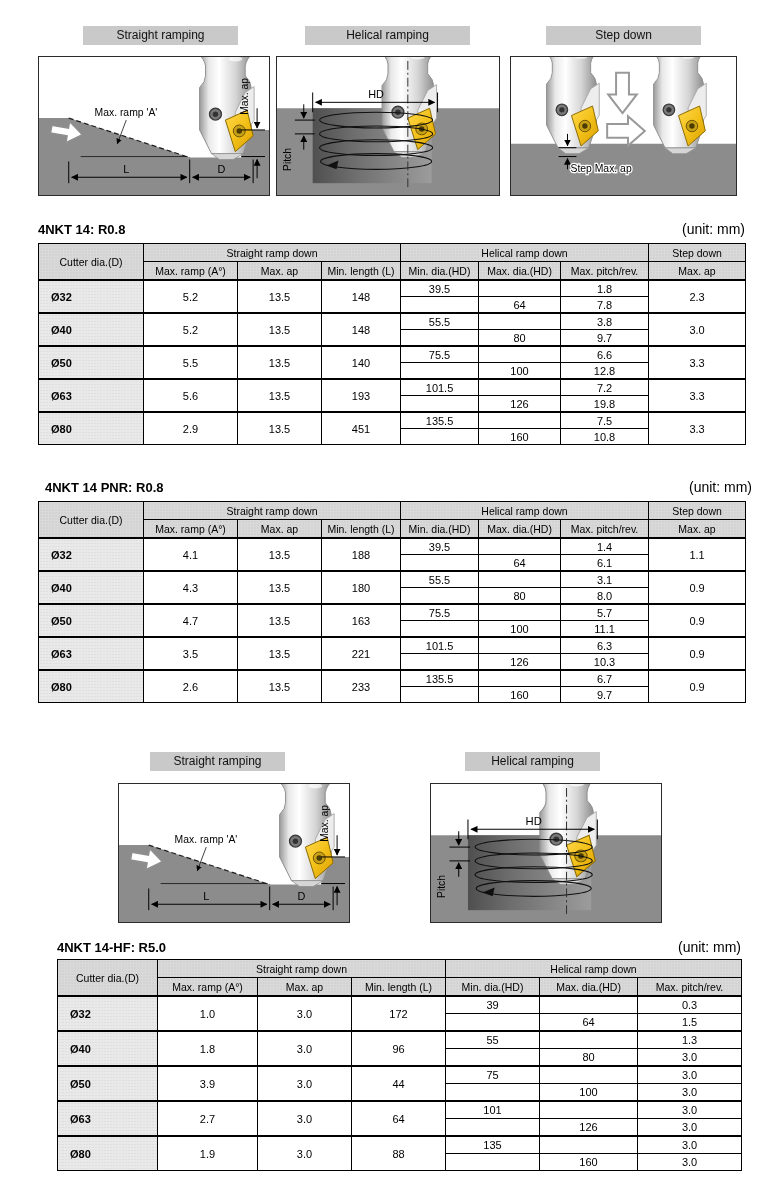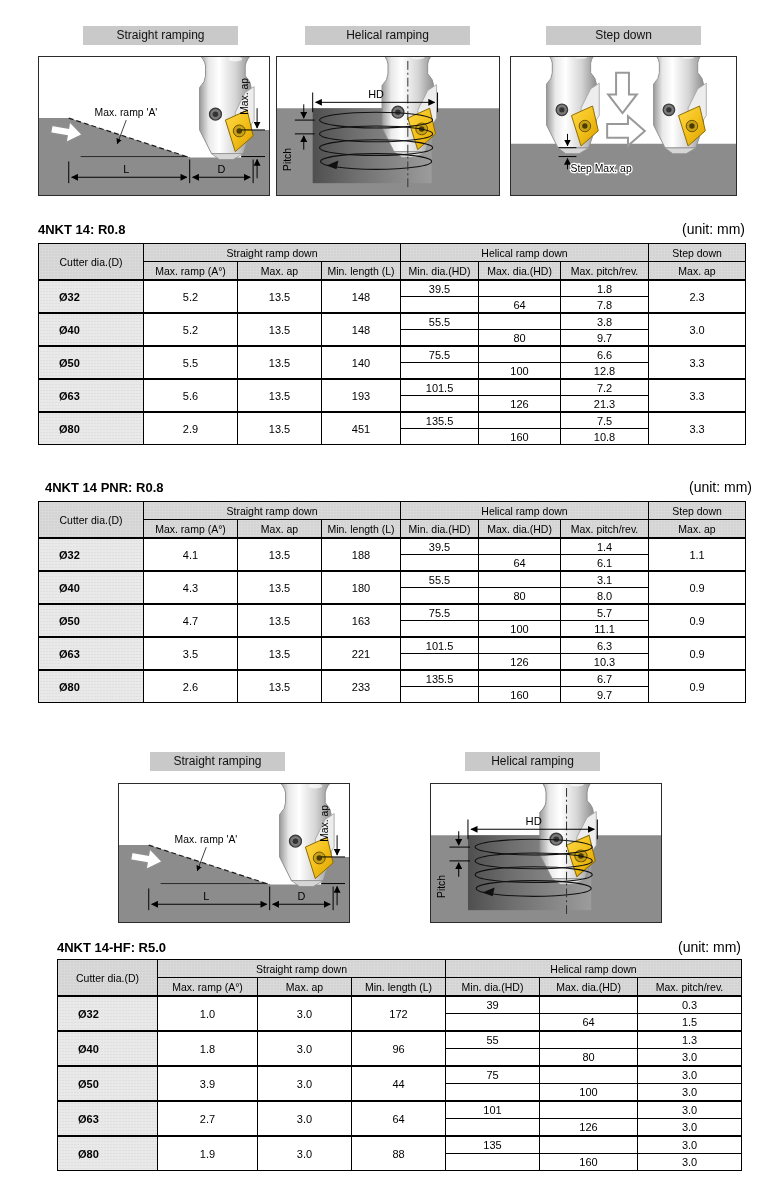--- a/index.html
+++ b/index.html
@@ -14,21 +14,21 @@
   .tbl-unit{font-size:14px;}
   table.data{position:absolute;border-collapse:collapse;table-layout:fixed;background:#fff;border-radius:20px;}
   .data td,.data th{border:1px solid #000;text-align:center;vertical-align:middle;
          padding:0;white-space:nowrap;overflow:hidden;}
   .data th{font-size:10.5px;font-weight:normal;height:17px;
          background-color:#d9d9d9;
          background-image:radial-gradient(#c2c2c2 25%,rgba(0,0,0,0) 26%);
          background-size:3px 3px;}
   .data td{font-size:11px;height:15px;}
   .data.t3 td{height:16px;}
-  .data td.dia{text-align:left;padding-left:20px;font-weight:bold;
+  .data td.dia{text-align:left;padding-left:12px;font-weight:bold;
          background-color:#e9e9e9;
          background-image:radial-gradient(#d4d4d4 25%,rgba(0,0,0,0) 26%);
          background-size:3px 3px;}
   .data tr.g td{border-top:2px solid #000;}
   .data tr.h2 th{border-bottom:2px solid #000;}
 </style>
 </head>
 <body>
 
 <div class="page">
@@ -248,21 +248,21 @@
           <td rowspan="2">13.5</td>
           <td rowspan="2">193</td>
           <td>101.5</td>
           <td></td>
           <td>7.2</td>
           <td rowspan="2">3.3</td>
         </tr>
     <tr>
           <td></td>
           <td>126</td>
-          <td>21.3</td>
+          <td>19.8</td>
         </tr>
     <tr class="g">
           <td class="dia" rowspan="2">Ø80</td>
           <td rowspan="2">2.9</td>
           <td rowspan="2">13.5</td>
           <td rowspan="2">451</td>
           <td>135.5</td>
           <td></td>
           <td>7.5</td>
           <td rowspan="2">3.3</td>

